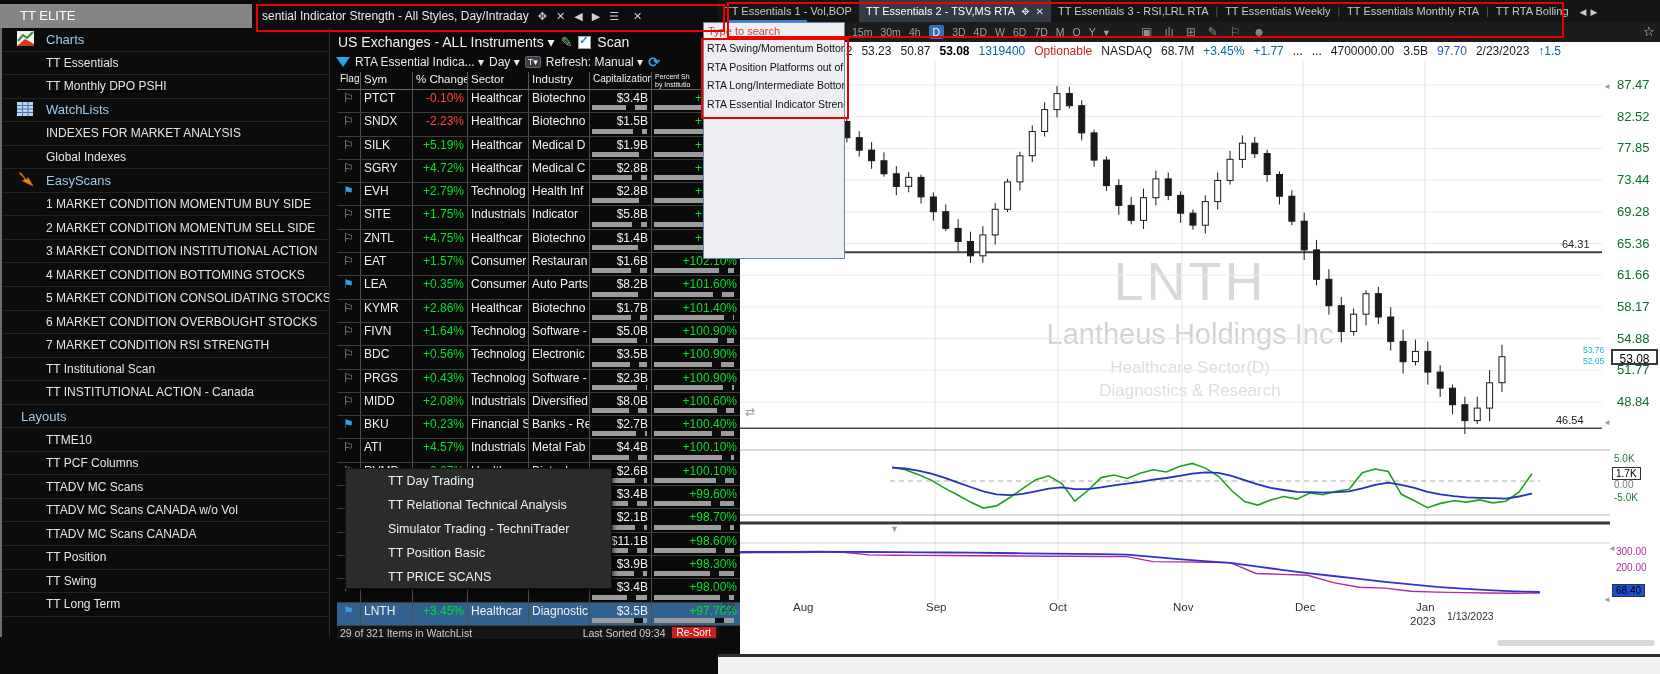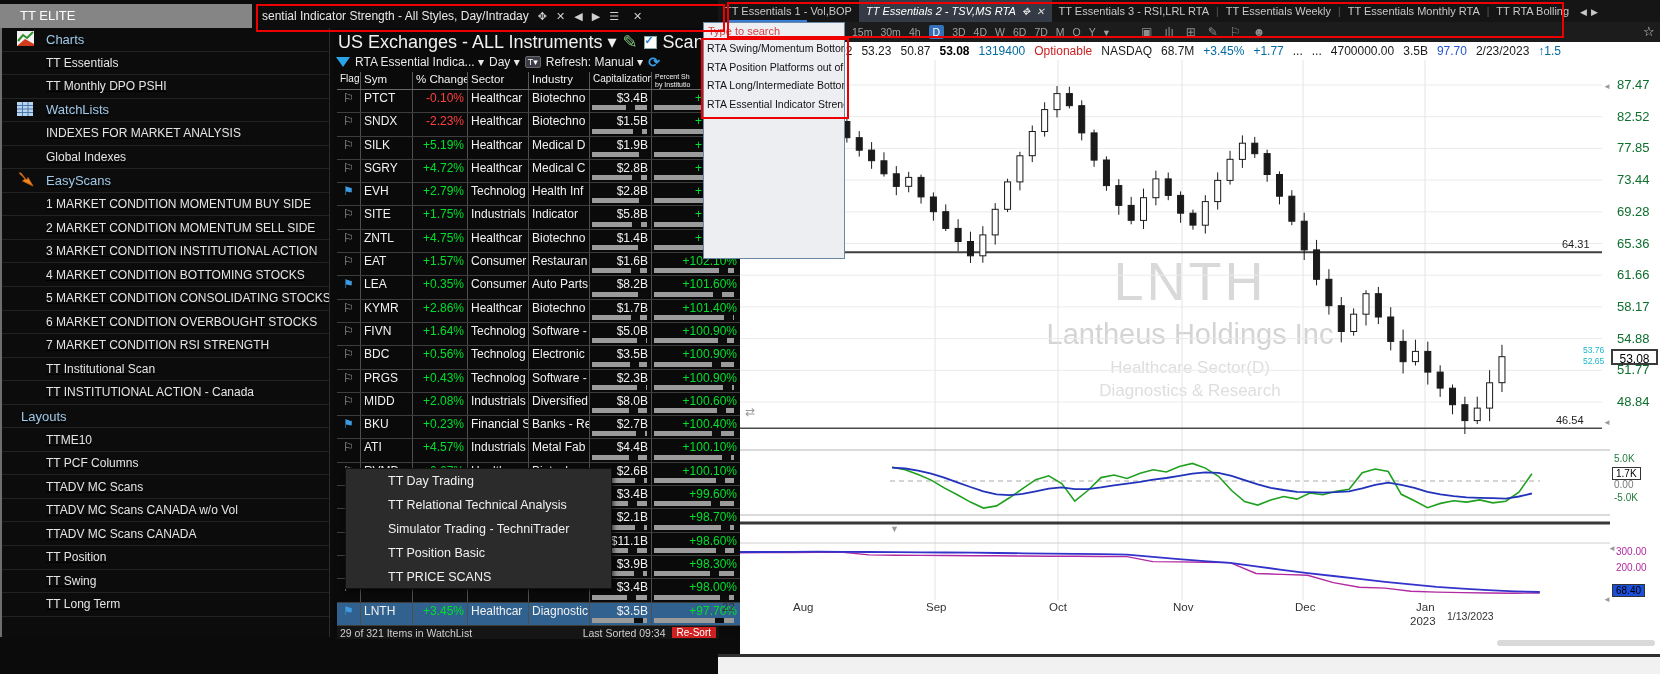--- a/index.html
+++ b/index.html
@@ -12,21 +12,21 @@
   #wl-titlebar .t{white-space:nowrap;overflow:hidden;flex:0 1 auto;}
   #wl-titlebar .ic{color:#cfcfcf;font-size:11px;margin-left:9px;cursor:pointer;}
   
   #sidebar{left:0;top:28px;width:330px;height:609px;background:#0c0c0c;border-left:2px solid #6e6e6e;border-right:1px solid #2c2c2c;box-sizing:border-box;text-decoration:underline;}
   .sb-item{height:22.55px;display:flex;align-items:center;color:#e4e4e4;font-size:12px;border-bottom:1px solid #222;padding-left:44px;white-space:nowrap;overflow:hidden;cursor:pointer;}
   .sb-item.cat{color:#9fc8e8;font-size:13px;padding-left:44px;position:relative;}
   .sb-item.cat2{color:#9fc8e8;font-size:13px;padding-left:19px;}
   .sb-item .sb-ic{position:absolute;left:15px;top:3px;}
   
   #watchlist{left:333px;top:28px;width:407px;height:609px;background:#0a0a0a;}
-  #wl-row1{position:absolute;left:5px;top:4px;width:398px;height:20px;color:#f0f0f0;font-size:18px;display:flex;align-items:center;gap:6px;}
+  #wl-row1{position:absolute;left:5px;top:4px;width:398px;height:20px;color:#f0f0f0;font-size:14px;display:flex;align-items:center;gap:6px;}
   #wl-row2{position:absolute;left:3px;top:24px;width:400px;height:20px;color:#e8e8e8;font-size:12px;display:flex;align-items:center;gap:5px;white-space:nowrap;}
   .chk{display:inline-block;width:11px;height:11px;background:#fff;border:1px solid #8aa;position:relative;}
   .chk:after{content:"✓";position:absolute;left:0px;top:-3px;color:#2a7fd4;font-size:11px;font-weight:bold;}
   .funnel{width:0;height:0;border-left:7px solid transparent;border-right:7px solid transparent;border-top:10px solid #2aa3e8;display:inline-block;}
   .tchip{background:#3c3c46;border:1px solid #666;color:#fff;font-size:9px;padding:0 2px;border-radius:2px;}
   .refresh-g{color:#35a0e8;font-size:14px;font-weight:bold;}
   
   #wl-header{position:absolute;left:4px;top:44px;width:403px;height:18px;display:flex;color:#f2f2f2;font-size:11.5px;border-bottom:1px solid #666;box-sizing:border-box;background:#0a0a0a;}
   .hc{border-right:1px solid #585858;box-sizing:border-box;padding:1px 3px;overflow:hidden;white-space:nowrap;}
   #wl-rows{position:absolute;left:4px;top:62px;width:403px;}
@@ -42,21 +42,21 @@
   .c-pct{width:88px;text-align:right;position:relative;border-right:none;}
   .bar{position:absolute;left:2px;right:4px;bottom:2px;height:5px;background:#9b9b9b;}
   .bar i{position:absolute;top:0;height:5px;width:9px;background:#0c0c0c;}
   .up{color:#00e02a;} .dn{color:#ff4040;}
   .flag-g{color:#aeb4ba;font-size:12px;} .flag-b{color:#3f9be0;font-size:12px;}
   #wl-status{position:absolute;left:4px;top:598px;width:382px;height:13px;background:#151515;color:#cfcfcf;font-size:10.5px;display:flex;align-items:center;padding:0 3px;box-sizing:border-box;}
   #wl-status .rs{background:#cf1f1f;color:#fff;padding:0 5px;margin-left:6px;font-size:10px;}
   
   #tabsbar{left:718px;top:0;width:942px;height:22px;background:#151515;display:flex;align-items:center;color:#c8c8c8;font-size:11px;white-space:nowrap;}
   .tab{padding:0 7px;height:22px;line-height:22px;cursor:pointer;}
-  .tab.active{background:#353b46;color:#fff;font-style:italic;}
+  .tab.active{background:#353b46;color:#fff;}
   .tabsep{color:#5d5d5d;font-size:10px;}
   .tab .tic{font-size:10px;color:#ddd;margin-left:6px;}
   #tab-underline{position:absolute;left:727px;top:20px;width:80px;height:2px;background:#3a7bd5;}
   #toolbar{left:718px;top:22px;width:942px;height:20px;background:#1c1c1c;display:flex;align-items:center;color:#a0a0a0;font-size:10.5px;}
   .tf{margin:0 4px;cursor:pointer;}
   .tf.on{background:#3571b8;color:#fff;padding:1px 4px;border-radius:2px;}
   .tbi{margin:0 6px;font-size:12px;color:#8f8f8f;cursor:pointer;}
   #quotebar{left:740px;top:42px;width:920px;height:18px;background:#ffffff;display:flex;align-items:center;font-size:12px;color:#1a1a1a;white-space:nowrap;}
   .qk{color:#1a1a1a;margin-right:9px;} .qkb{color:#000;font-weight:bold;margin-right:9px;}
   .qg{color:#0369a1;margin-right:9px;} .qr{color:#cc2222;margin-right:9px;} .qb{color:#2255cc;margin-right:9px;}

